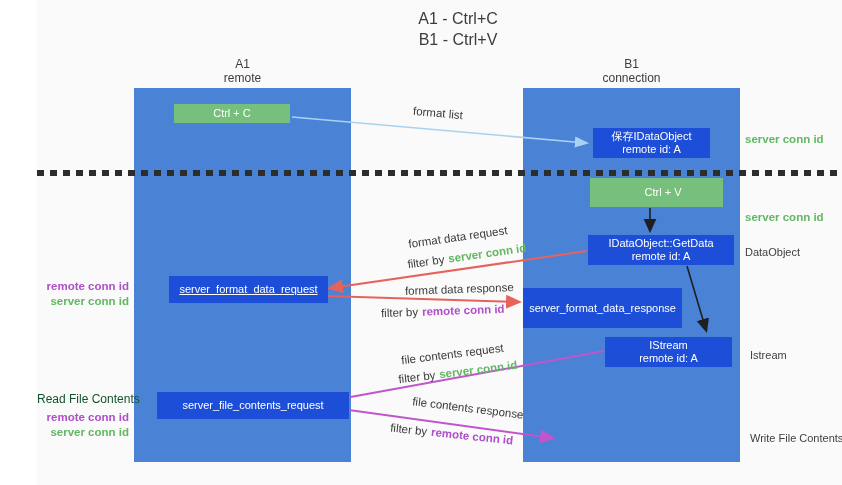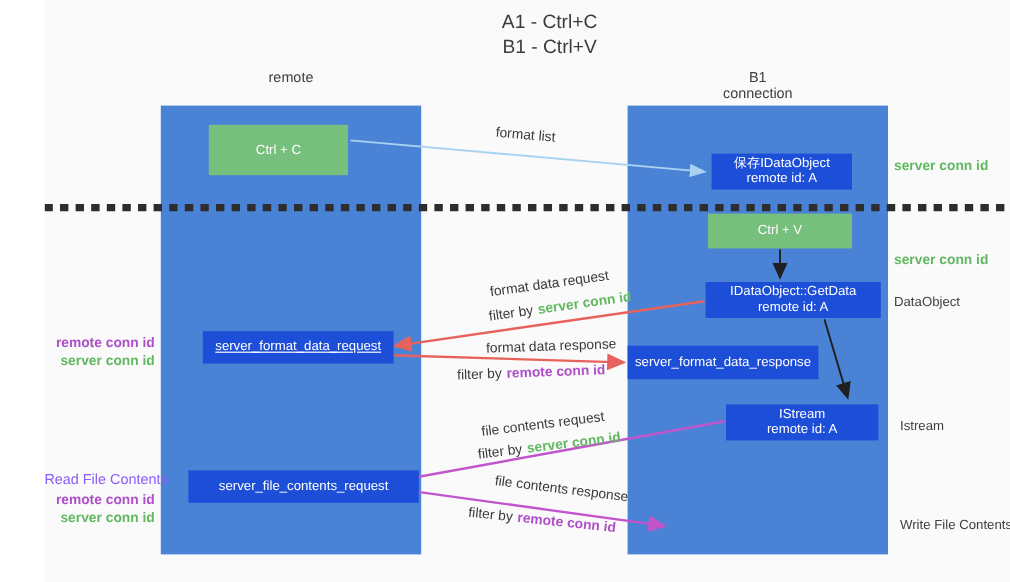--- a/index.html
+++ b/index.html
@@ -44,20 +44,21 @@
 <body>
 
 <div class="canvas">
 
   <div class="title">
     <div>A1 - Ctrl+C</div>
     <div>B1 - Ctrl+V</div>
   </div>
 
   <div class="lane-header" style="left:97px;">
+    <div>A1</div>
     <div>remote</div>
   </div>
   <div class="lane-header" style="left:486px;">
     <div>B1</div>
     <div>connection</div>
   </div>
 
   <div class="lane" style="left:97px;"></div>
   <div class="lane" style="left:486px;"></div>
 
@@ -87,43 +88,43 @@
 
     <line x1="289" y1="296" x2="481" y2="302" stroke="#e7625c" stroke-width="2" marker-end="url(#mh-red)"></line>
 
     <line x1="650" y1="266" x2="669" y2="330" stroke="#1f1f1f" stroke-width="1.6" marker-end="url(#mh-black)"></line>
 
     <line x1="567" y1="351" x2="297" y2="400" stroke="#c055cc" stroke-width="2" marker-end="url(#mh-purple)"></line>
 
     <line x1="290" y1="407" x2="515" y2="438" stroke="#c055cc" stroke-width="2" marker-end="url(#mh-purple)"></line>
   </svg>
 
-  <div class="node node-green" style="left:137px;top:104px;width:116px;height:42px;">
+  <div class="node node-green" style="left:137px;top:104px;width:116px;height:19px;">
     <span>Ctrl + C</span>
   </div>
 
   <div class="node node-orange" style="left:556px;top:128px;width:117px;height:30px;">
     <span>保存IDataObject</span>
     <span>remote id: A</span>
   </div>
 
-  <div class="node node-green" style="left:553px;top:178px;width:120px;height:29px;">
+  <div class="node node-green" style="left:553px;top:178px;width:120px;height:29px;padding-left:13px;">
     <span>Ctrl + V</span>
   </div>
 
   <div class="node node-orange" style="left:551px;top:235px;width:146px;height:30px;">
     <span>IDataObject::GetData</span>
     <span>remote id: A</span>
   </div>
 
   <div class="node node-orange" style="left:132px;top:276px;width:159px;height:27px;text-decoration:underline;">
     <span>server_format_data_request</span>
   </div>
 
-  <div class="node node-orange" style="left:486px;top:288px;width:159px;height:28px;">
+  <div class="node node-orange" style="left:486px;top:288px;width:159px;height:40px;">
     <span>server_format_data_response</span>
   </div>
 
   <div class="node node-orange" style="left:568px;top:337px;width:127px;height:30px;">
     <span>IStream</span>
     <span>remote id: A</span>
   </div>
 
   <div class="node node-orange" style="left:120px;top:392px;width:192px;height:27px;">
     <span>server_file_contents_request</span>
@@ -155,19 +156,19 @@
   <div class="side-label key-green" style="left:708px;top:133px;font-size:11.5px;">server conn id</div>
   <div class="side-label key-green" style="left:708px;top:211px;font-size:11.5px;">server conn id</div>
   <div class="side-label" style="left:708px;top:246px;">DataObject</div>
   <div class="side-label" style="left:713px;top:349px;">Istream</div>
   <div class="side-label" style="left:713px;top:432px;">Write File Contents</div>
 
   <div class="left-stack" style="top:279px;">
     <div class="key-purple">remote conn id</div>
     <div class="key-green">server conn id</div>
   </div>
-  <div class="left-stack" style="top:392px;font-size:12px;color:#8b5cf6;">Read File Contents</div>
+  <div class="left-stack" style="top:392px;font-size:12px;color:#14532d;">Read File Contents</div>
   <div class="left-stack" style="top:410px;">
     <div class="key-purple">remote conn id</div>
     <div class="key-green">server conn id</div>
   </div>
 
 </div>
 
 </body></html>

